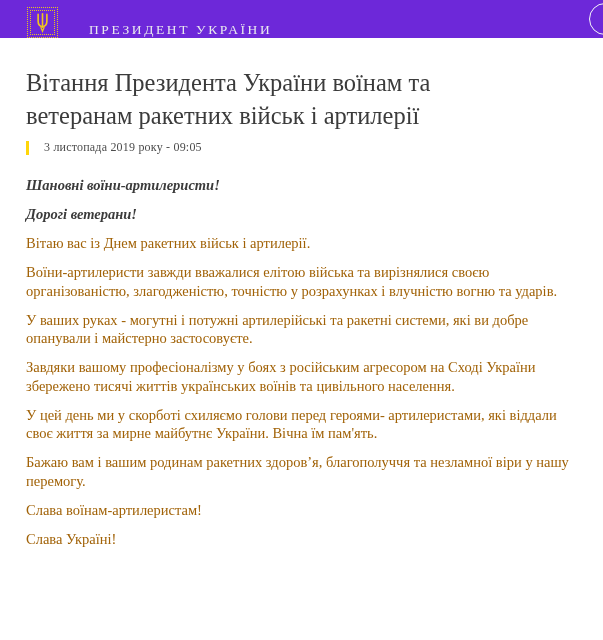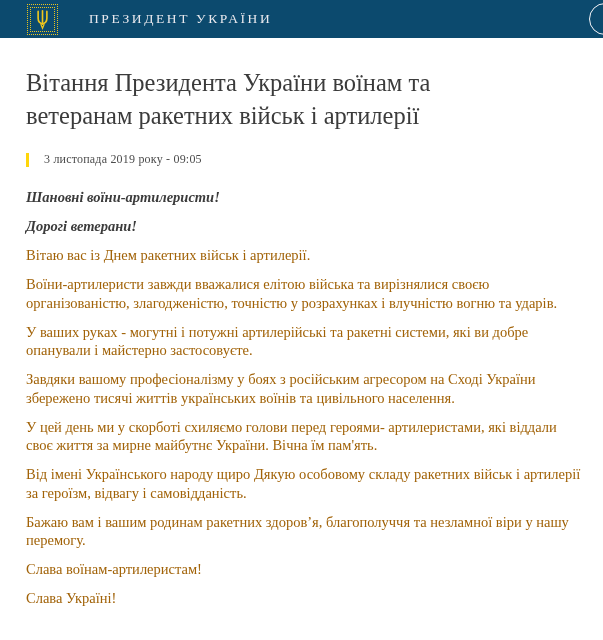--- a/index.html
+++ b/index.html
@@ -1,37 +1,37 @@
 <!DOCTYPE html>
 <html lang="uk"><head>
 <meta charset="utf-8">
 <style>
   * { margin:0; padding:0; box-sizing:border-box; }
   html,body { width:603px; height:640px; overflow:hidden; background:#ffffff;
               font-family:"Liberation Serif", serif; }
 
   
-  .header { height:38px; background:#0c4a6e; display:flex; align-items:center;
+  .header { height:38px; background:#6d28d9; display:flex; align-items:flex-end;
             position:relative; overflow:hidden; }
   .logo-box { width:31px; height:31px; margin-left:27px; flex:0 0 auto;
               border:1px dotted #e9c51f; position:relative;
               display:flex; align-items:center; justify-content:center; cursor:pointer; }
   .logo-box::after { content:""; position:absolute; inset:2px; border:1px dotted #e9c51f; }
   .trident { width:15px; height:21px; }
   .site-title { color:#e9e9ee; font-size:13.5px; letter-spacing:2.6px;
                 margin-left:31px; white-space:nowrap; cursor:pointer; }
   .search-btn { position:absolute; right:-18px; top:50%; transform:translateY(-50%);
                 width:32px; height:32px; border:1.6px solid #f4f4f8; border-radius:50%;
                 background:transparent; cursor:pointer; }
 
   
   .main { padding:28px 16px 0 26px; }
   .article-title { font-size:24.5px; line-height:33px; font-weight:normal;
                    color:#3b3b3b; max-width:500px; }
-  .date-row { display:flex; align-items:center; margin:20px 0 21px; }
+  .date-row { display:flex; align-items:center; margin:8px 0 21px; }
   .date-bar { width:3px; height:14px; background:#ffd60a; margin-right:15px; flex:0 0 auto; }
   .date-text { font-size:12px; color:#4c4c4c; letter-spacing:.2px; }
 
   .salutations { margin-bottom:6px; }
   .salutations p { font-weight:bold; font-style:italic;
                    font-size:14.5px; line-height:18.5px; color:#3b3b3b;
                    margin:0 0 10.5px; }
   .paragraphs p { font-size:14.5px; line-height:18.5px; color:#a16207;
                   margin:0 0 10.5px;font-family:Liberation Serif, serif; }
 </style>
@@ -63,19 +63,18 @@
       <p>Шановні воїни-артилеристи!</p>
       <p>Дорогі ветерани!</p>
     </div>
 
   <div class="paragraphs">
       <p>Вітаю вас із Днем ракетних військ і артилерії.</p>
       <p>Воїни-артилеристи завжди вважалися елітою війська та вирізнялися своєю організованістю, злагодженістю, точністю у розрахунках і влучністю вогню та ударів.</p>
       <p>У ваших руках - могутні і потужні артилерійські та ракетні системи, які ви добре опанували і майстерно застосовуєте.</p>
       <p>Завдяки вашому професіоналізму у боях з російським агресором на Сході України збережено тисячі життів українських воїнів та цивільного населення.</p>
       <p>У цей день ми у скорботі схиляємо голови перед героями- артилеристами, які віддали своє життя за мирне майбутнє України. Вічна їм пам'ять.</p>
-      <p>Від імені Українського народу щиро Дякую особовому складу ракетних військ і артилерії за героїзм, відвагу і самовідданість.</p>
       <p>Бажаю вам і вашим родинам ракетних здоров’я, благополуччя та незламної віри у нашу перемогу.</p>
       <p>Слава воїнам-артилеристам!</p>
       <p>Слава Україні!</p>
     </div>
 
 </main>
 
 </body></html>

